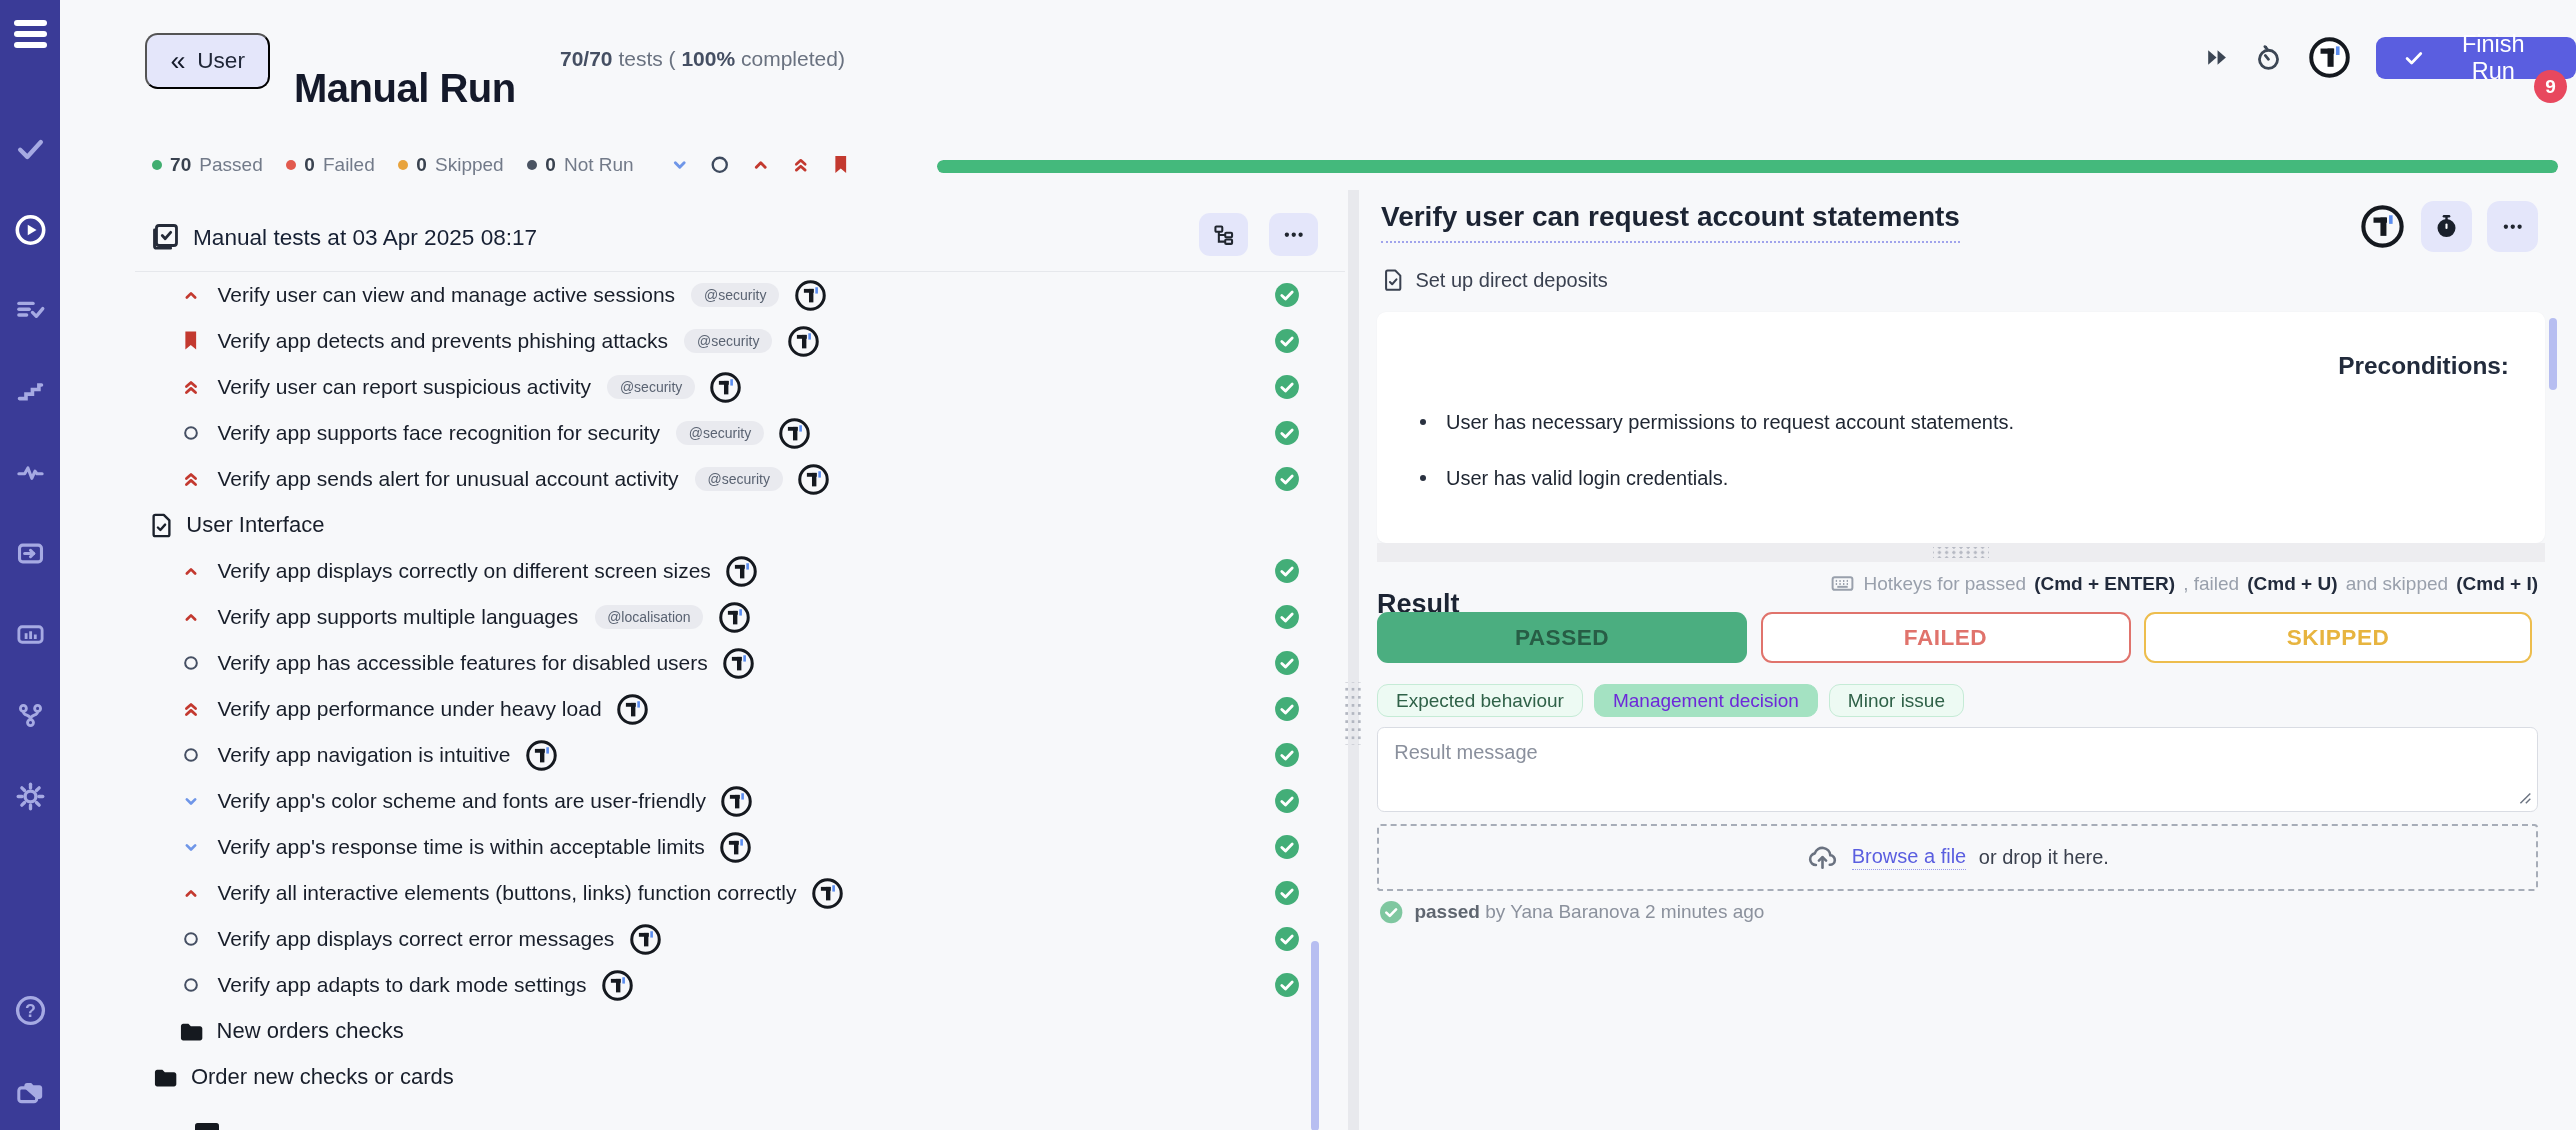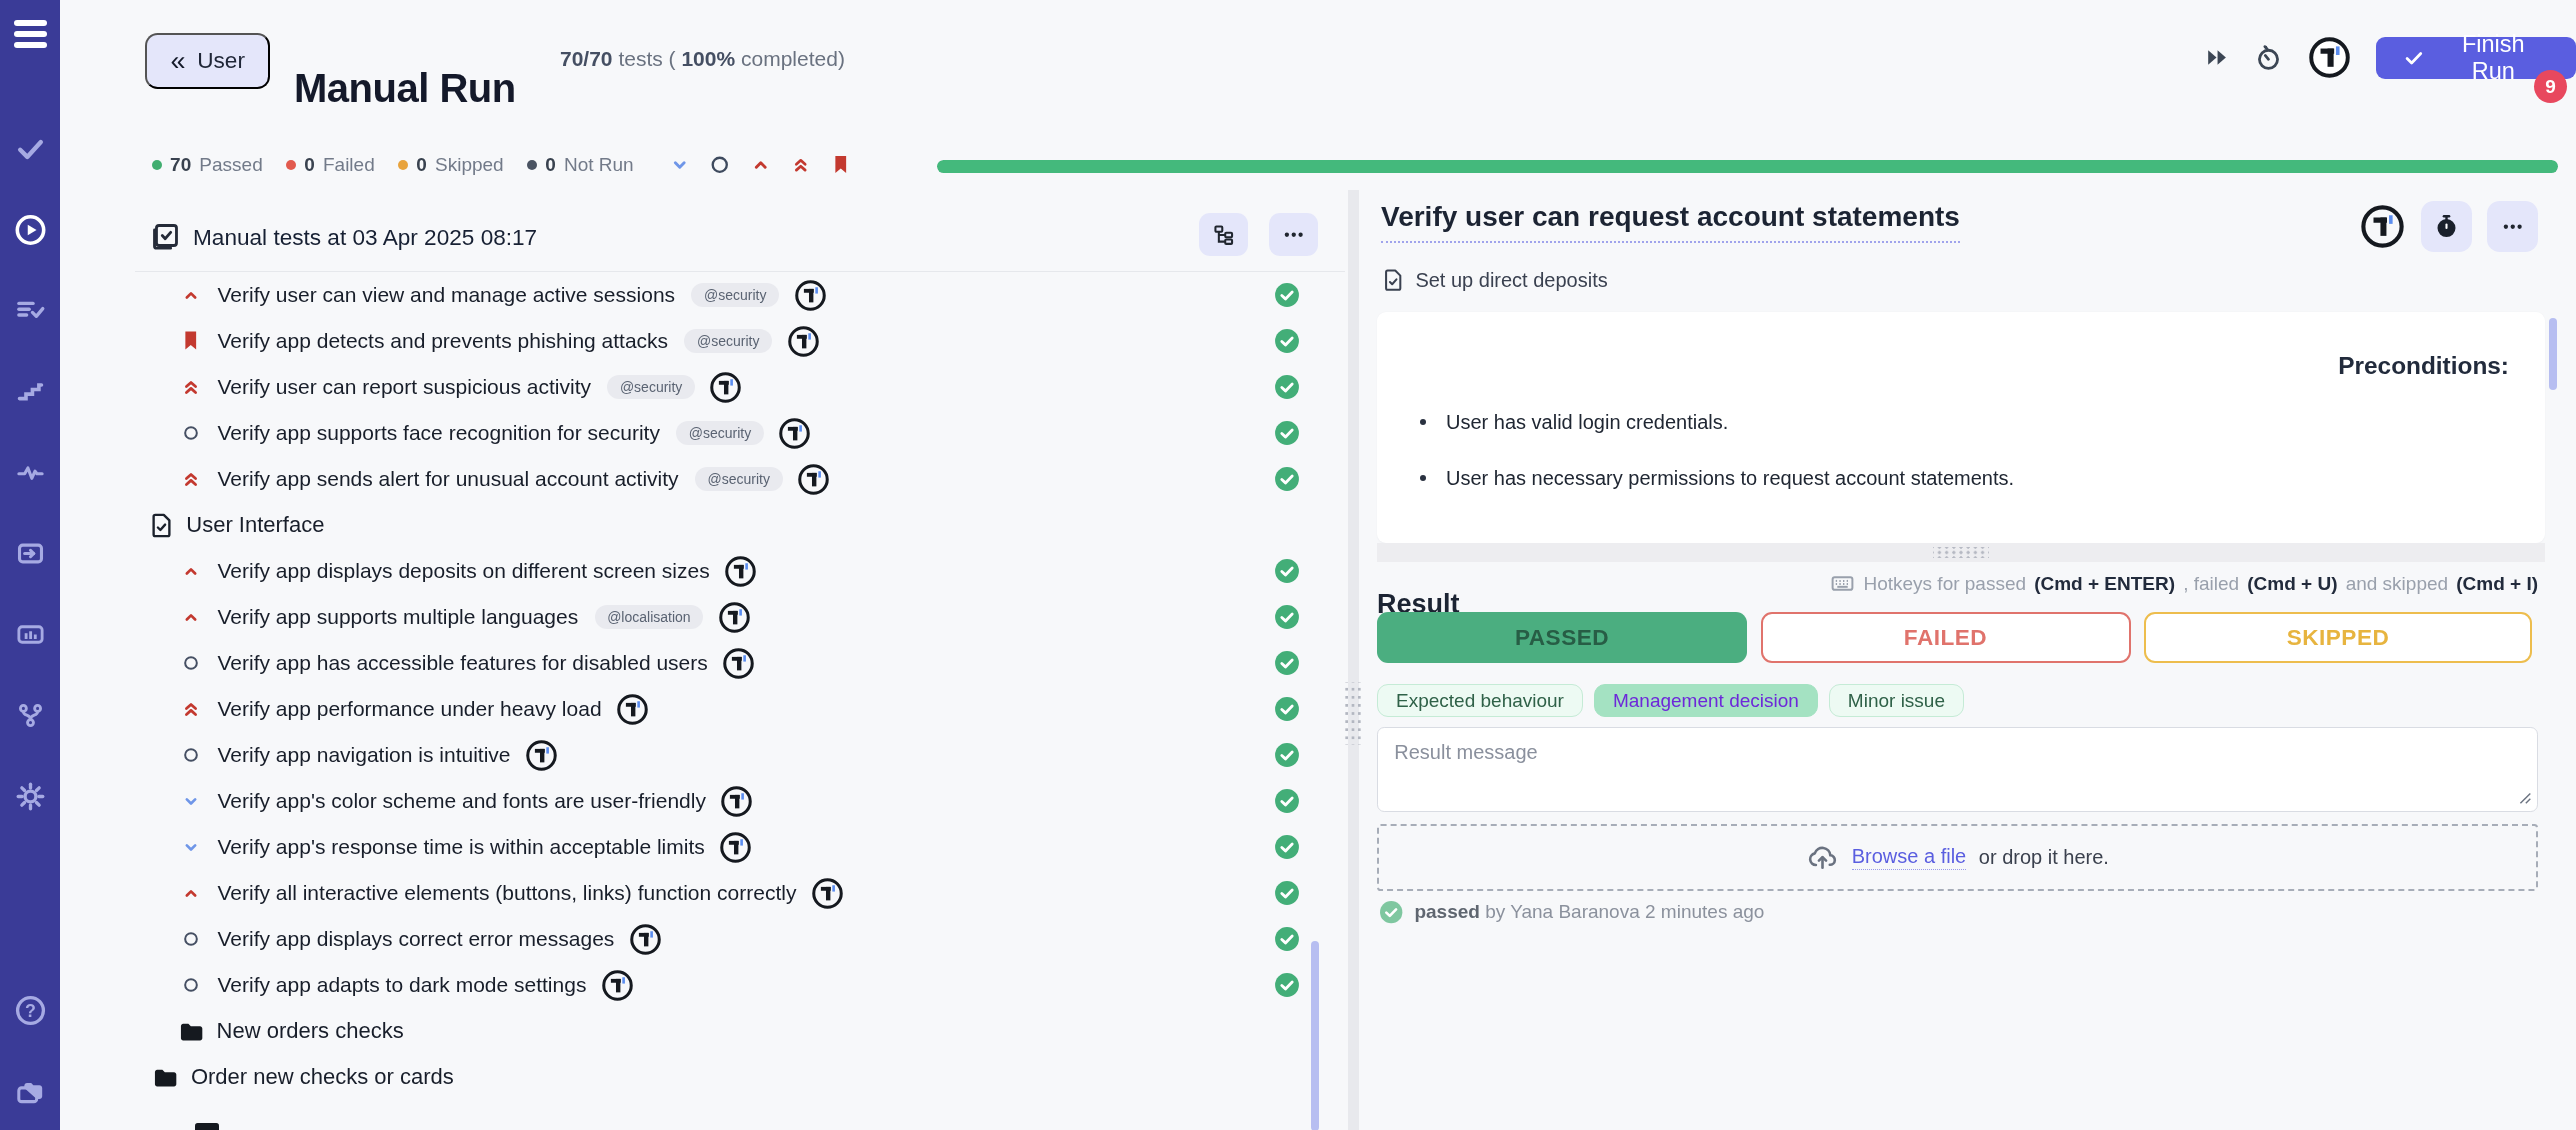--- a/index.html
+++ b/index.html
@@ -456,21 +456,21 @@
         </span>
         <span>User Interface</span>
       </div>
       <div class="row t-test p-high">
         <span class="pri">
           <svg class="i-high" width="20" height="20" viewBox="0 0 24 24" fill="none" stroke="#C3392F" stroke-width="3.2" stroke-linecap="round" stroke-linejoin="round">
             <polyline points="7 15 12 10 17 15"></polyline>
           </svg>
 
         </span>
-        <span class="rlabel">Verify app displays deposits on different screen sizes</span>
+        <span class="rlabel">Verify app displays correctly on different screen sizes</span>
 
         <span class="tlogo">
           <svg width="33" height="33" viewBox="0 0 24 24">
             <circle cx="12" cy="12" r="10" fill="#F7F8FA" stroke="#15191F" stroke-width="2.2"></circle>
             <rect x="7.2" y="7.2" width="7.2" height="2.8" fill="#15191F"></rect>
             <rect x="10.9" y="7.2" width="3.2" height="9.8" fill="#15191F"></rect>
             <rect x="15.5" y="6" width="1.9" height="4.6" fill="#5B8DEF"></rect>
           </svg>
         </span>
         <span class="passcheck">
@@ -759,22 +759,22 @@
         <path d="M6.5 2.5h7.5l5 5V20a1.5 1.5 0 01-1.5 1.5h-11A1.5 1.5 0 015 20V4a1.5 1.5 0 011.5-1.5z"></path>
         <polyline points="8.8 13.8 11 16 15.2 11.2"></polyline>
       </svg>
     <span>Set up direct deposits</span>
   </div>
 
   <div class="d-card">
     <h3>Preconditions:</h3>
     <ul>
 
-    <li>User has valid login credentials.</li>
-        <li>User has necessary permissions to request account statements.</li>
+    <li>User has necessary permissions to request account statements.</li>
+        <li>User has valid login credentials.</li>
       </ul>
   </div>
   <div class="card-scroll"></div>
   <div class="d-strip">
       <div class="grab"></div>
     </div>
 
   <h2 class="d-result-h">Result</h2>
   <div class="d-hotkeys">
     <svg width="25" height="25" viewBox="0 0 24 24" fill="none" stroke="#99A0AC" stroke-width="1.9">

